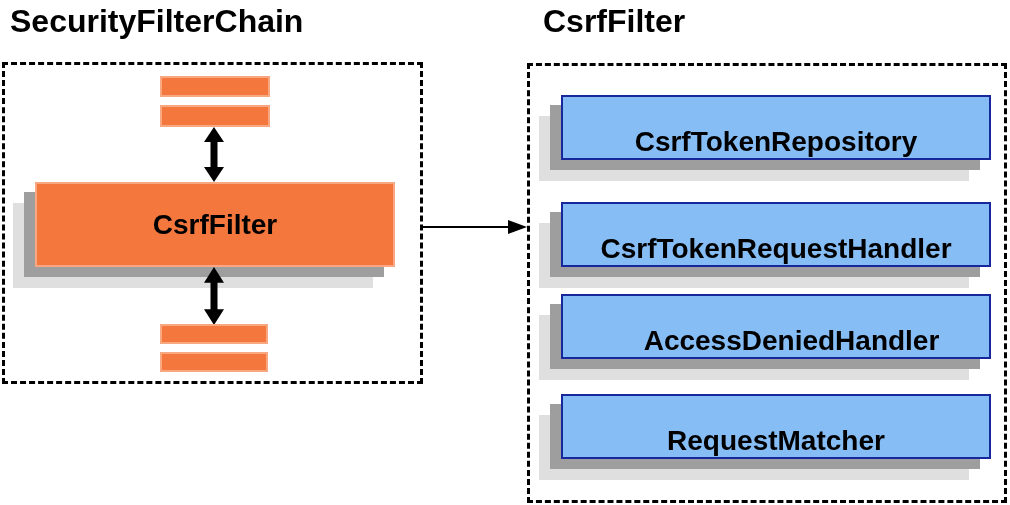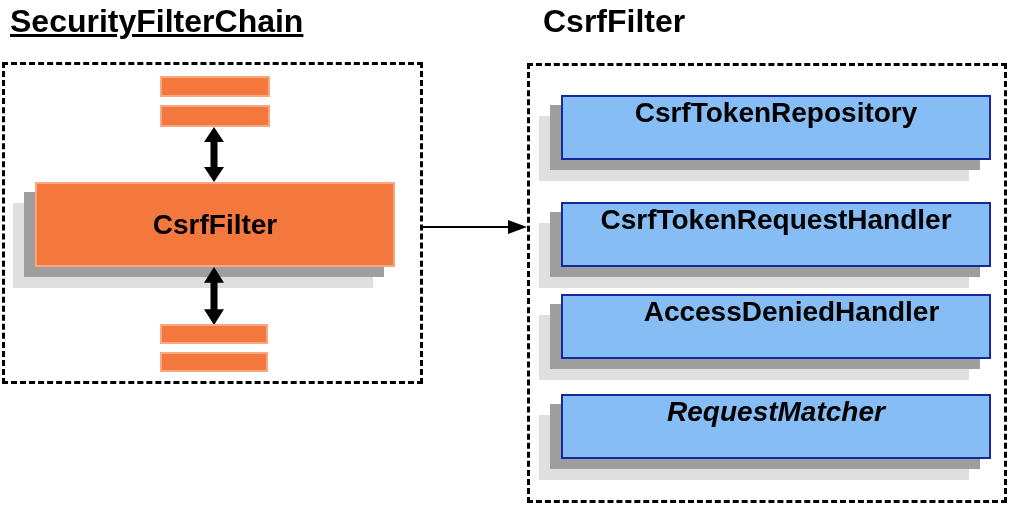--- a/index.html
+++ b/index.html
@@ -25,21 +25,21 @@
     background: var(--bg);
     overflow: hidden;
   }
   .panel-title {
     position: absolute;
     font-size: 32px;
     font-weight: bold;
     color: var(--text);
     white-space: nowrap;
   }
-  .title-left  { left: 10px; top: 3px; text-decoration: underline; }
+  .title-left  { left: 10px; top: 3px; }
   .title-right { left: 543px; top: 3px; }
 
   .dashed-box {
     position: absolute;
     border: 3px dashed #000;
     background: transparent;
   }
   .dashed-left  { left: 2px;  top: 62px; width: 421px; height: 322px; }
   .dashed-right { left: 527px; top: 63px; width: 480px; height: 440px; }
 
@@ -72,27 +72,27 @@
   }
 
   .blue-node {
     position: absolute;
     left: 561px;
     width: 430px; height: 65px;
     background: var(--blue-fill);
     border: 2px solid var(--blue-border);
     box-shadow: -11px 10px 0 var(--shadow-dark), -22px 21px 0 var(--shadow-light);
     display: flex;
-    align-items: flex-start;
+    align-items: flex-end;
     justify-content: center;
   }
   .blue-1 { top: 95px; }
   .blue-2 { top: 202px; }
   .blue-3 { top: 294px; padding-left: 31px; }
-  .blue-4 { top: 394px; font-style: italic; }
+  .blue-4 { top: 394px; }
 
   .v-arrow {
     position: absolute;
     width: 26px; height: 55px;
     color: var(--arrow);
   }
   .v-arrow-1 { left: 201px; top: 127px; }
   .v-arrow-2 { left: 201px; top: 267px; height: 58px; }
   .h-arrow {
     position: absolute;

